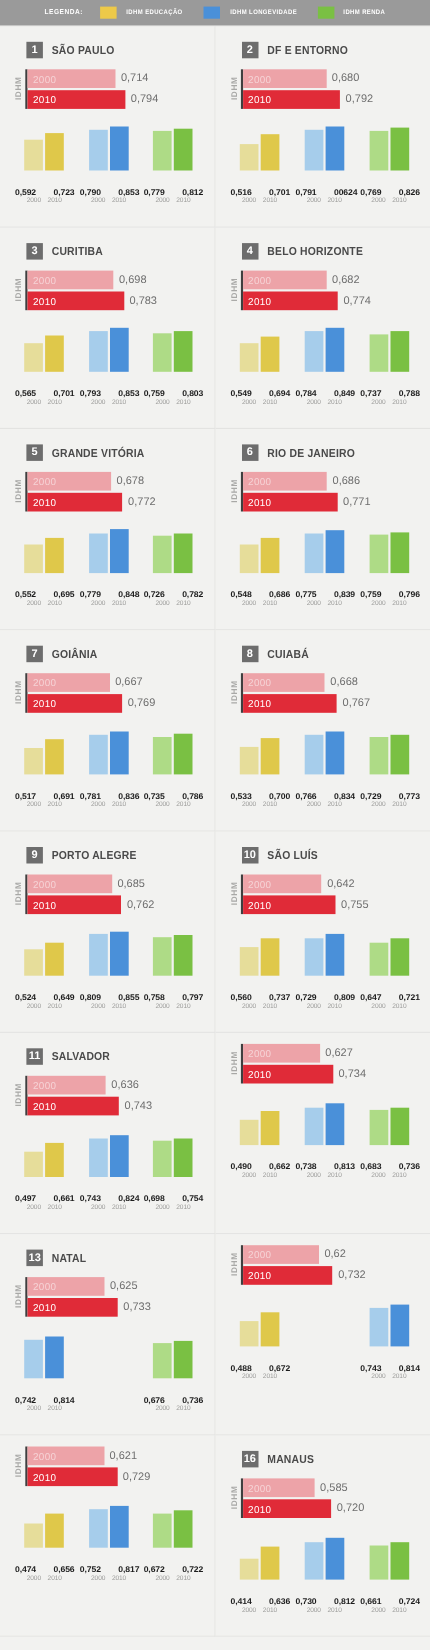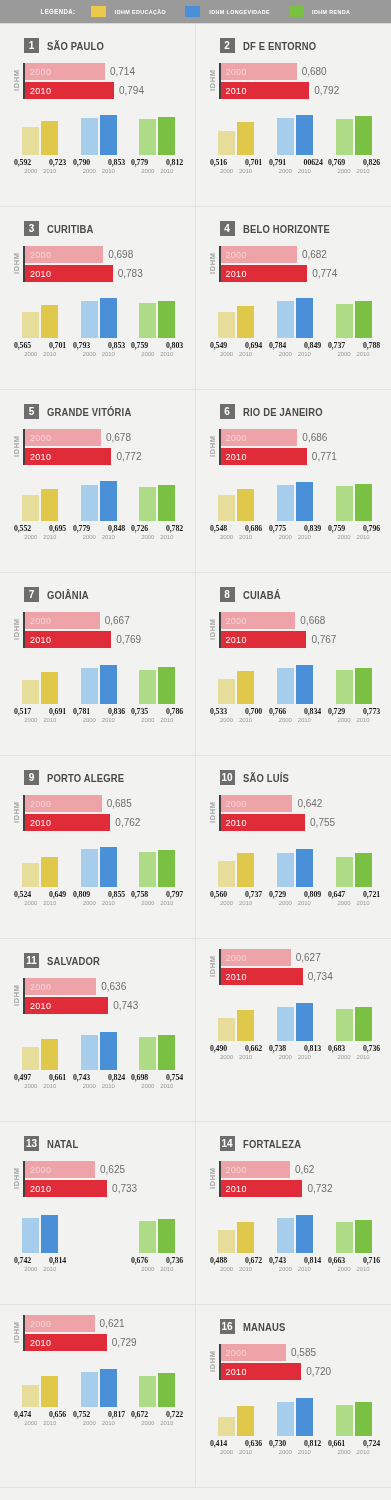--- a/index.html
+++ b/index.html
@@ -129,21 +129,21 @@
   .comp-group{ width:31%; }
   .comp-plot{
     display:flex;
     align-items:flex-end;
     justify-content:center;
     height:42px;
     gap:2px;
   }
   .comp-bar{ width:17px; }
   .comp-labels{
-    display:flex; justify-content:center; gap:18px; margin-top:3px;font-family:Liberation Serif, serif;
+    display:flex; justify-content:center; gap:18px; margin-top:15px;
   }
   .comp-val{
     width:17px;
     font-size:7.5px;
     font-weight:bold;
     color:#1c1c1c;
     text-align:center;
     letter-spacing:-.1px;
     transform:scaleX(1.05);
   }
@@ -1040,24 +1040,20 @@
             <div class="comp-val">0,736</div>
           </div>
           <div class="comp-years">
             <div class="comp-yr">2000</div>
             <div class="comp-yr">2010</div>
           </div>
         </div>
       </div>
     </div>
     <div class="card">
-      <div class="card-head">
-        <span class="rank-badge">14</span>
-        <span class="city-name">FORTALEZA</span>
-      </div>
       <div class="idhm-block">
         <div class="idhm-axis-label">IDHM</div>
         <div class="axis-line"></div>
         <div class="bars-col">
           <div class="bar-row first">
             <div class="bar bar-2000" style="width: 69.44px;">
               <span class="bar-year">2000</span>
             </div>
             <span class="bar-value">0,62</span>
           </div>
@@ -1085,34 +1081,20 @@
           </div>
         </div>
         <div class="comp-group">
           <div class="comp-plot">
             <div class="comp-bar" style="height: 34.6733px; background: rgb(166, 205, 235);"></div>
             <div class="comp-bar" style="height: 37.9867px; background: rgb(74, 144, 217);"></div>
           </div>
           <div class="comp-labels">
             <div class="comp-val">0,743</div>
             <div class="comp-val">0,814</div>
-          </div>
-          <div class="comp-years">
-            <div class="comp-yr">2000</div>
-            <div class="comp-yr">2010</div>
-          </div>
-        </div>
-        <div class="comp-group">
-          <div class="comp-plot">
-            <div class="comp-bar" style="height: 30.94px; background: rgb(174, 219, 134);"></div>
-            <div class="comp-bar" style="height: 33.4133px; background: rgb(122, 192, 67);"></div>
-          </div>
-          <div class="comp-labels">
-            <div class="comp-val">0,663</div>
-            <div class="comp-val">0,716</div>
           </div>
           <div class="comp-years">
             <div class="comp-yr">2000</div>
             <div class="comp-yr">2010</div>
           </div>
         </div>
       </div>
     </div>
     <div class="card">
       <div class="idhm-block">

